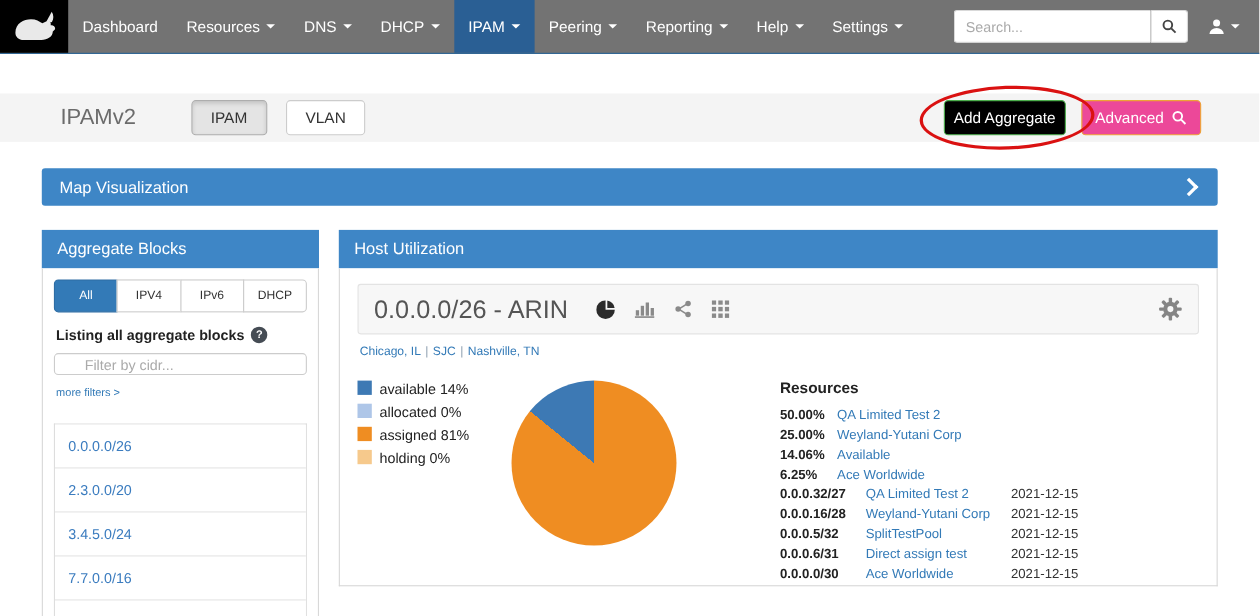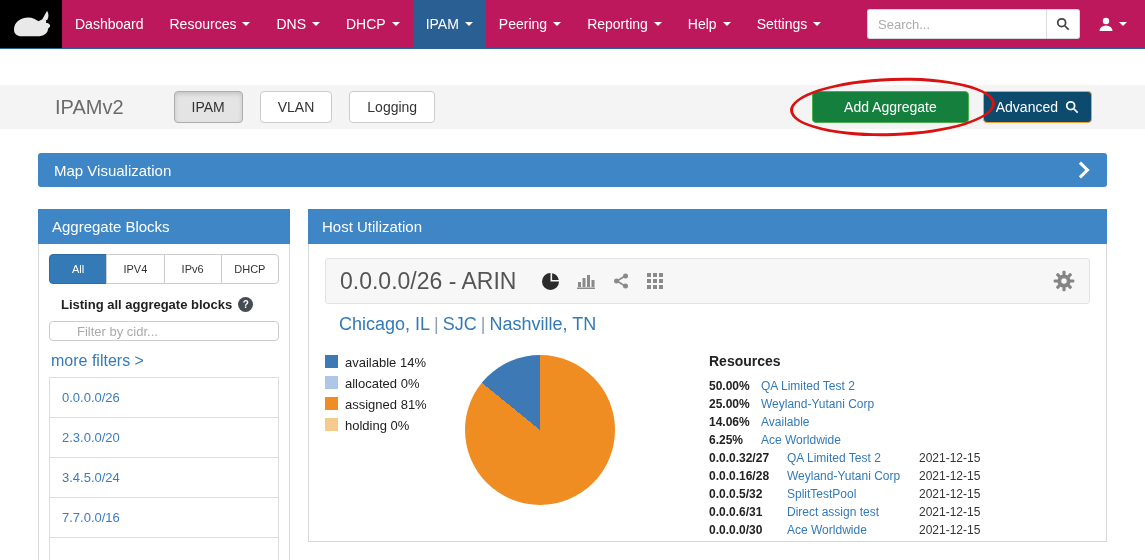--- a/index.html
+++ b/index.html
@@ -1,70 +1,70 @@
 <!DOCTYPE html>
 <html><head>
 <meta charset="utf-8">
 <style>
   html,body{margin:0;padding:0;background:#fff;width:1145px;height:560px;overflow:hidden;
     font-family:"Liberation Sans", sans-serif;color:#333;}
   
-  .navbar{height:48px;background:#be185d;display:flex;align-items:stretch;color:#fff;border-bottom:1px solid #2a6496;}
+  .navbar{height:48px;background:#737373;display:flex;align-items:stretch;color:#fff;border-bottom:1px solid #2a6496;}
   .logo{width:62px;background:#000;display:flex;align-items:center;justify-content:center;cursor:pointer;}
   .nav-items{display:flex;align-items:stretch;}
   .nav-item{display:flex;align-items:center;gap:6px;padding:0 13px;font-size:14px;cursor:pointer;white-space:nowrap;}
   .nav-item.active{background:#2a5f94;}
   .caret{display:inline-block;width:0;height:0;border:4px solid transparent;border-top-color:currentColor;margin-top:4px;}
   .nav-right{margin-left:auto;display:flex;align-items:center;padding-right:10px;}
   .search-group{display:flex;height:30px;margin-right:10px;}
   .search-input{width:158px;border:1px solid #d9d9d9;border-right:none;border-radius:3px 0 0 3px;padding:0 10px;font-size:13px;outline:none;color:#555;}
   .search-input::placeholder{color:#aaa;}
   .search-btn{width:34px;background:#fff;border:1px solid #d9d9d9;border-left:1px solid #ddd;border-radius:0 3px 3px 0;display:flex;align-items:center;justify-content:center;color:#444;cursor:pointer;}
   .user-menu{display:flex;align-items:center;gap:5px;padding:0 8px;cursor:pointer;}
   
   .toolbar{margin-top:36px;background:#f4f4f4;height:44px;display:flex;align-items:center;padding:0 53px 0 55px;}
   .page-title{font-size:20px;color:#6b6b6b;margin-right:50px;}
   .tab-btn{height:32px;padding:0 17px;background:#fff;border:1px solid #ccc;border-radius:4px;font-size:14px;color:#333;margin-right:17px;cursor:pointer;}
   .tab-btn.active{background:#e4e4e4;border-color:#adadad;box-shadow:inset 0 2px 4px rgba(0,0,0,.14);}
   .toolbar-spacer{flex:1;}
   .annot-wrap{position:relative;margin-right:14px;}
-  .btn-green{height:32px;padding:0 31px;background:#15803d;border:1px solid #4cae4c;border-radius:4px;color:#fff;font-size:14px;cursor:pointer;}
+  .btn-green{height:32px;padding:0 8px;background:#000000;border:1px solid #4cae4c;border-radius:4px;color:#fff;font-size:14px;cursor:pointer;}
   .red-ellipse{position:absolute;left:-22px;right:-26px;top:-13px;bottom:-13px;border:3px solid #da1111;border-radius:50%;transform:rotate(-2deg);pointer-events:none;}
-  .btn-orange{height:32px;padding:0 12px;background:#0c4a6e;border:1px solid #eea236;border-radius:4px;color:#fff;font-size:14px;display:flex;align-items:center;gap:7px;cursor:pointer;}
+  .btn-orange{height:32px;padding:0 12px;background:#ec4899;border:1px solid #eea236;border-radius:4px;color:#fff;font-size:14px;display:flex;align-items:center;gap:7px;cursor:pointer;}
   
   .map-bar{margin:24px 38px 0;height:34px;background:#3e86c6;border-radius:3px;display:flex;align-items:center;color:#fff;padding:0 16px;font-size:15px;cursor:pointer;}
   .chev-right{margin-left:auto;width:9px;height:9px;border-top:3px solid #fff;border-right:3px solid #fff;transform:rotate(45deg);margin-right:4px;}
   
   .main{display:flex;gap:18px;margin:22px 38px 0;align-items:flex-start;}
   .panel-header{background:#3e86c6;color:#fff;padding:9px 14px;font-size:15px;}
   
   .left-panel{width:252px;flex:none;}
   .left-body{background:#fff;border:1px solid #d8d8d8;border-top:none;padding:10px 10px 0;}
   .seg-group{display:flex;}
   .seg{flex:1;height:30px;background:#fff;border:1px solid #ccc;font-size:11px;color:#333;margin-left:-1px;cursor:pointer;padding:0;}
   .seg:first-child{margin-left:0;border-radius:4px 0 0 4px;}
   .seg:last-child{border-radius:0 4px 4px 0;}
   .seg.active{background:#337ab7;border-color:#2e6da4;color:#fff;}
-  .listing{display:flex;align-items:center;gap:6px;font-size:13px;font-weight:bold;color:#222;margin:13px 12px 9px;}
+  .listing{display:flex;align-items:center;gap:6px;font-size:13px;font-weight:bold;color:#222;margin:13px 2px 9px;}
   .help-icon{width:15px;height:15px;border-radius:50%;background:#454c54;color:#fff;font-size:10px;font-weight:bold;display:inline-flex;align-items:center;justify-content:center;cursor:pointer;}
   .filter-input{width:100%;box-sizing:border-box;height:20px;border:1px solid #ccc;border-radius:4px;padding:0 27px;font-size:13px;color:#555;outline:none;}
   .filter-input::placeholder{color:#aaa;}
-  .more-filters{display:inline-block;color:#337ab7;font-size:16px;margin:11px 2px 7px;text-decoration:none;cursor:pointer;}
+  .more-filters{display:inline-block;color:#337ab7;font-size:10px;margin:11px 2px 22px;text-decoration:none;cursor:pointer;}
   .block-list{border:1px solid #ddd;border-bottom:none;}
   .block-row{padding:12px;font-size:13px;color:#3b7cbf;border-bottom:1px solid #ddd;cursor:pointer;background:#fff;}
   .block-row.partial{height:26px;}
   
   .right-panel{flex:1;}
   .right-body{background:#fff;border:1px solid #d8d8d8;border-top:none;padding:14px 16px 0;}
   .sub-header{background:#f7f7f7;border:1px solid #e3e3e3;border-radius:3px;height:44px;display:flex;align-items:center;padding:0 14px;}
   .subject{font-size:23px;color:#555;margin-right:26px;}
   .icon-row{display:flex;align-items:center;gap:18px;}
   .icon-btn{display:inline-flex;align-items:center;cursor:pointer;background:none;border:none;padding:0;}
   .gear{margin-left:auto;}
-  .loc-row{margin:10px 14px 0;font-size:18px;color:#9aa2ab;}
+  .loc-row{margin:10px 2px 0;font-size:11px;color:#9aa2ab;}
   .loc-row a{color:#337ab7;text-decoration:none;cursor:pointer;}
   .sep{color:#8fa0b0;padding:0 4px;}
   .content{display:flex;margin-top:6px;}
   .legend{width:130px;padding-top:14px;}
   .legend-item{display:flex;gap:7px;font-size:13px;color:#222;margin-bottom:6px;}
   .legend-swatch{width:13px;height:13px;flex:none;}
   .pie{width:150px;height:150px;border-radius:50%;margin:14px 0 0 10px;flex:none;}
   .right-col{width:280px;margin-left:94px;padding-top:12px;}
   .col-heading{font-size:14px;font-weight:bold;color:#222;margin:0 0 10px;}
   .res-row{display:flex;font-size:12px;margin-bottom:4px;}
@@ -142,21 +142,20 @@
       </svg>
       <span class="caret"></span>
     </div>
   </div>
 </div>
 
 <div class="toolbar">
   <span class="page-title">IPAMv2</span>
   <button class="tab-btn active">IPAM</button>
   <button class="tab-btn">VLAN</button>
-  <button class="tab-btn">Logging</button>
   <span class="toolbar-spacer"></span>
   <span class="annot-wrap">
     <button class="btn-green">Add Aggregate</button>
     <span class="red-ellipse"></span>
   </span>
   <button class="btn-orange">
     <span>Advanced</span>
     <svg width="14" height="14" viewBox="0 0 16 16">
       <circle cx="6.5" cy="6.5" r="4.5" fill="none" stroke="currentColor" stroke-width="2"></circle>
       <line x1="10" y1="10" x2="14.5" y2="14.5" stroke="currentColor" stroke-width="2"></line>

